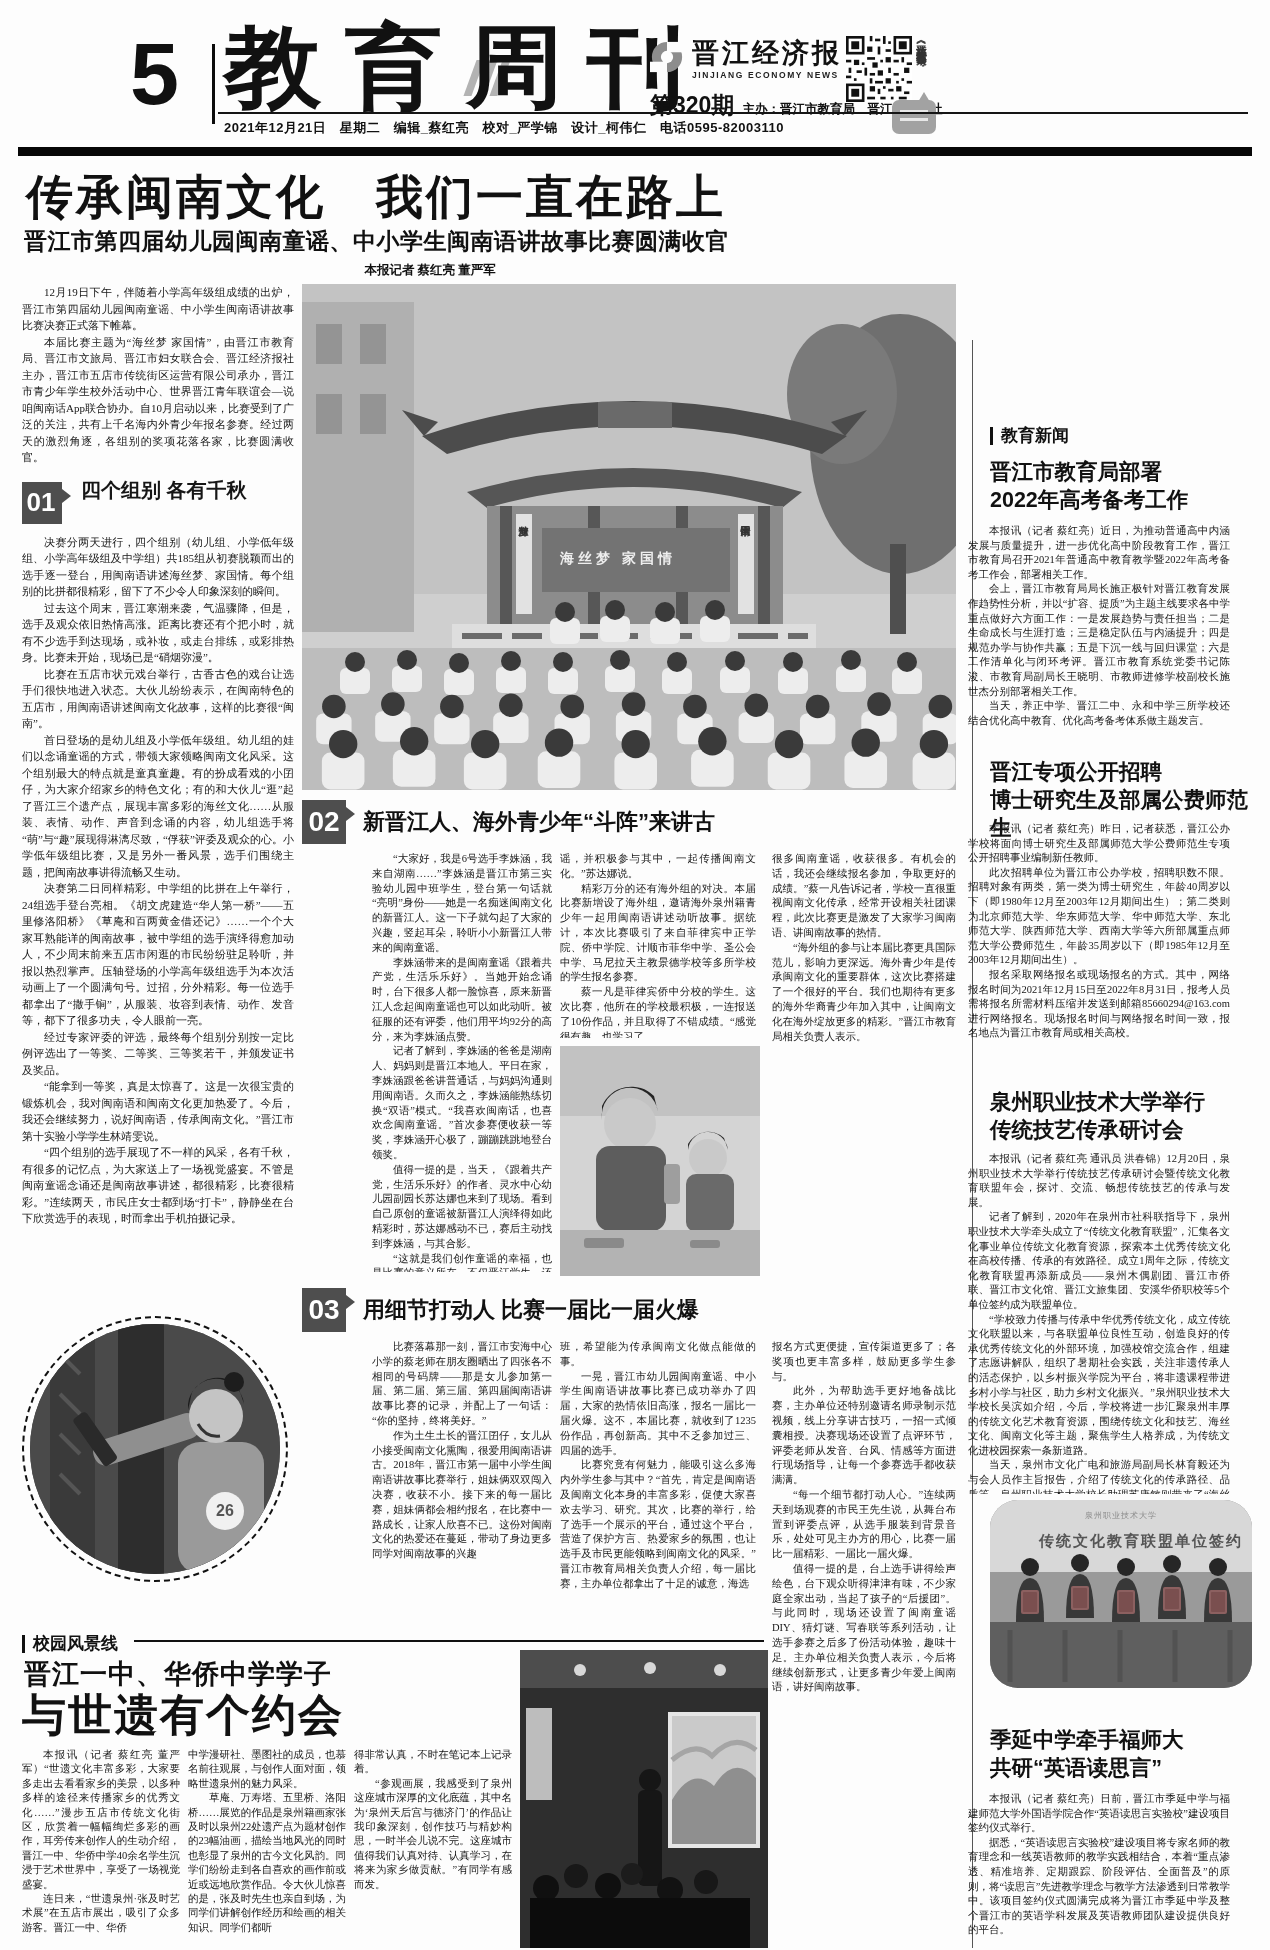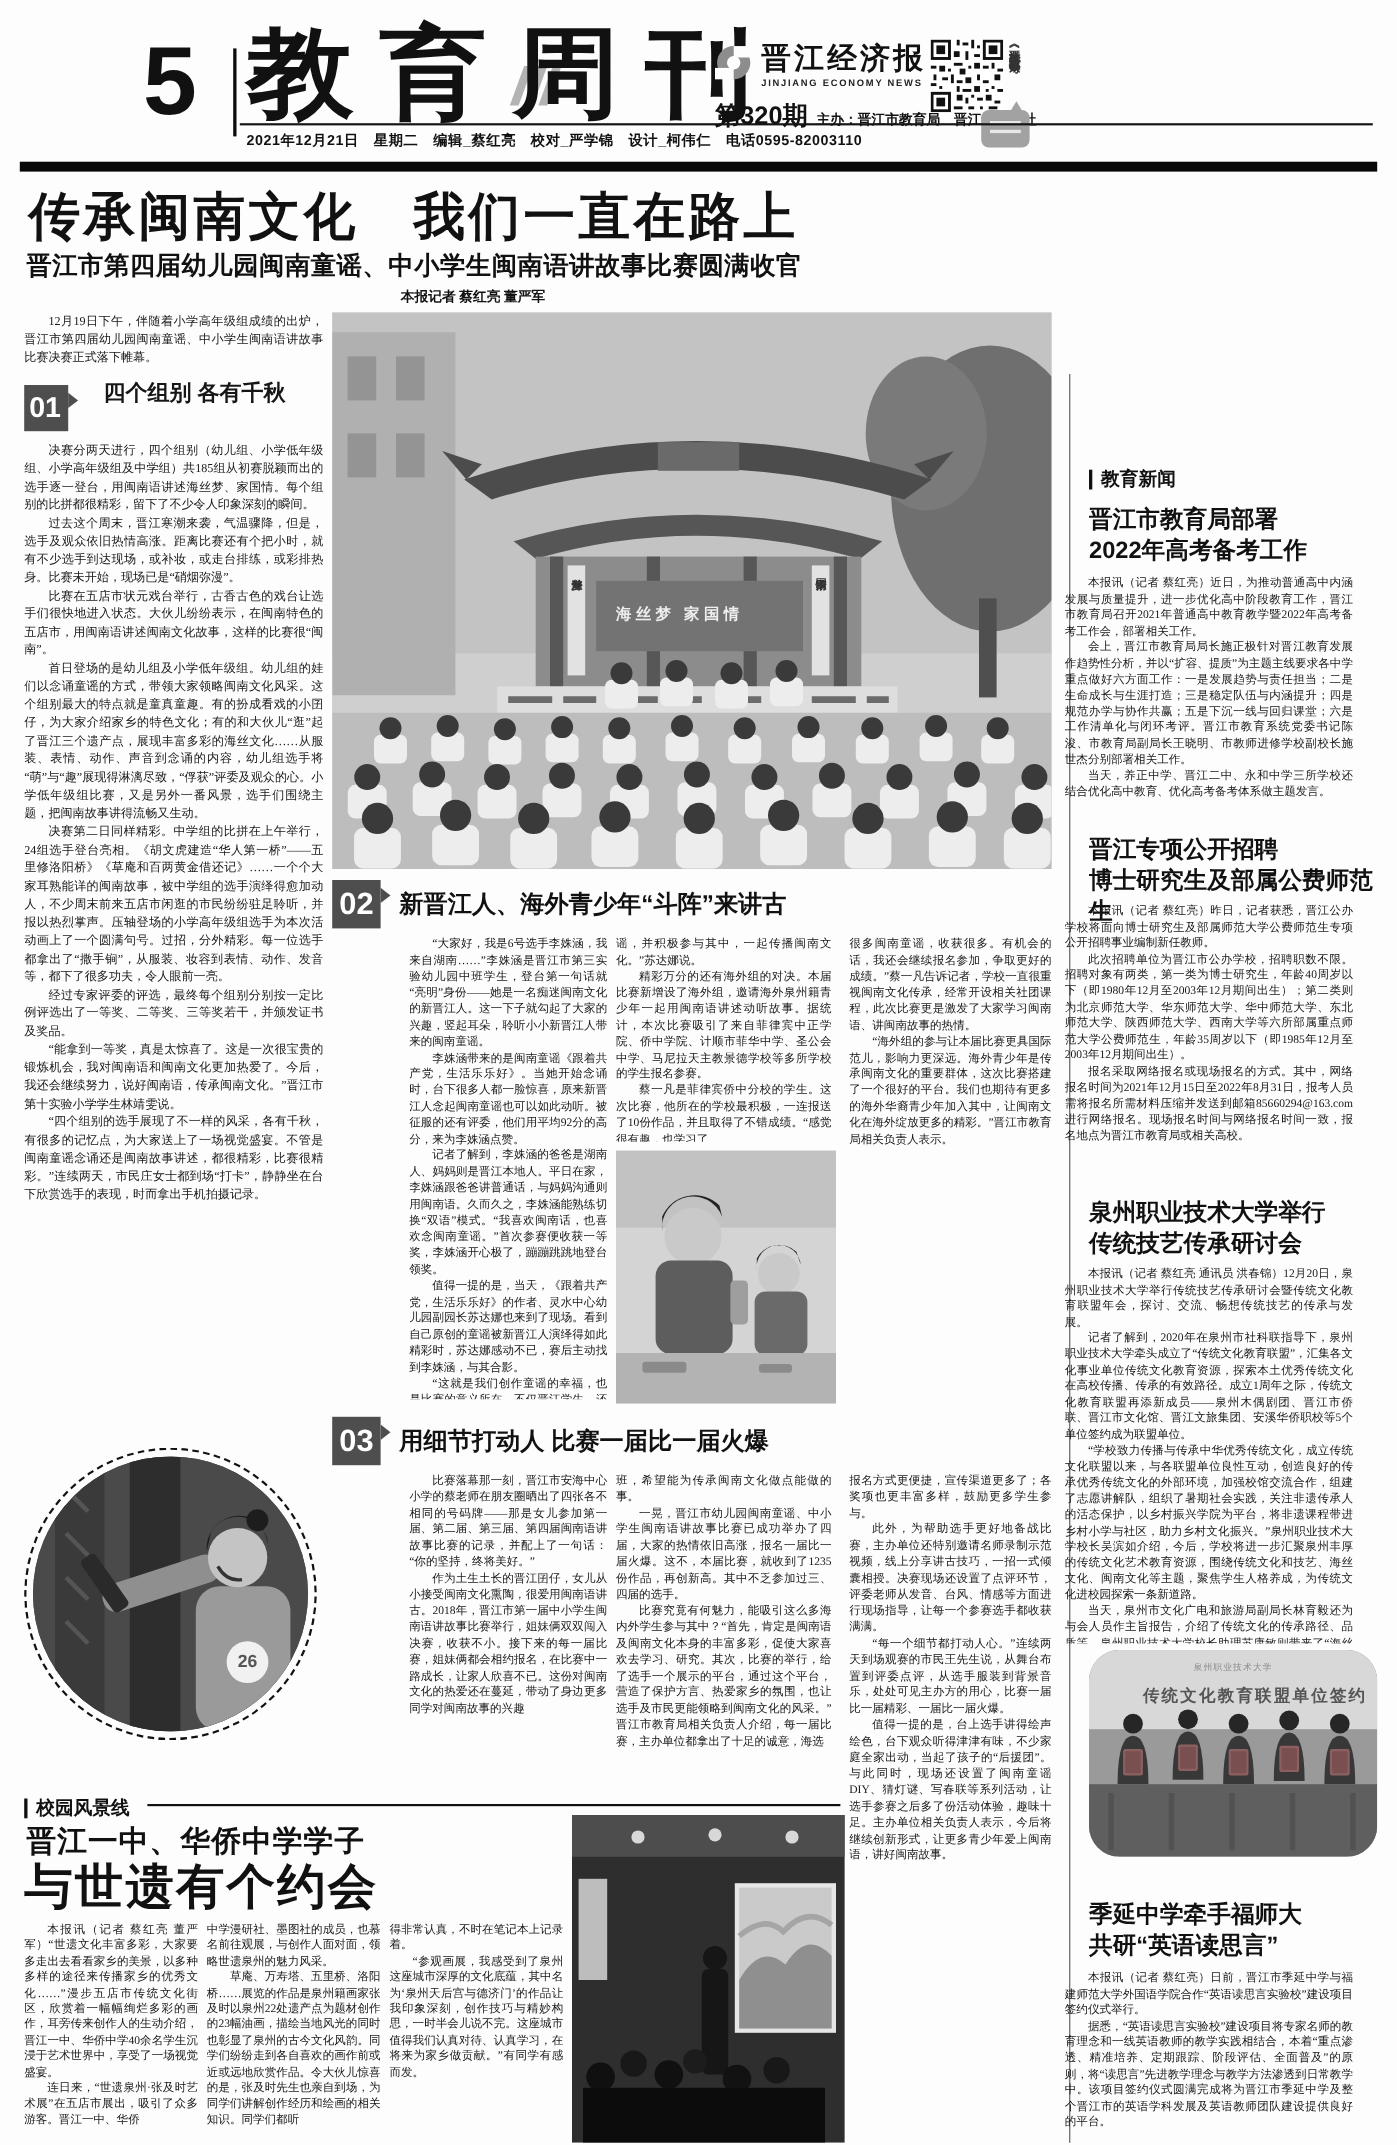--- a/index.html
+++ b/index.html
@@ -42,21 +42,21 @@
   .leftcol{left:22px;top:284px;width:272px;height:1026px;font-size:11px;line-height:16.5px;}
   .sec-head{position:absolute;display:flex;align-items:center;}
   .sec-badge{position:relative;width:44px;height:44px;background:#4e4e4e;color:#fff;display:flex;
              align-items:center;justify-content:center;font-size:28px;font-weight:800;flex:0 0 auto;
              font-family:"Liberation Sans",sans-serif;}
   .sec-badge:after{content:"";position:absolute;right:-9px;top:7px;border-top:7px solid transparent;
                    border-bottom:7px solid transparent;border-left:9px solid #4e4e4e;}
   .sec-title{margin-left:17px;font-size:22px;font-weight:800;white-space:nowrap;font-family:"Liberation Sans",sans-serif;}
   .inflow-sechead{display:flex;align-items:flex-start;margin:16px 0 10px -2px;}
   .inflow-sechead .sec-badge{width:42px;height:42px;font-size:26px;}
-  .inflow-sechead .sec-title{font-size:20px;margin-left:32px;}
+  .inflow-sechead .sec-title{font-size:20px;margin-left:19px;}
   
   .photo{position:absolute;overflow:hidden;background:#c9c9c9;}
   .photo svg{display:block;}
   .overlay{position:absolute;font-family:"Liberation Sans",sans-serif;}
   .circle-photo{left:22px;top:1316px;width:262px;height:262px;border:2px dashed #111;border-radius:50%;
                 display:flex;align-items:center;justify-content:center;}
   .circle-inner{width:250px;height:250px;border-radius:50%;overflow:hidden;position:relative;background:#454545;}
   .badge-26{position:absolute;left:176px;top:168px;width:38px;height:38px;border-radius:50%;background:#f1f1f1;
             display:flex;align-items:center;justify-content:center;font-size:16px;font-weight:700;color:#555;
             font-family:"Liberation Sans",sans-serif;}
@@ -181,20 +181,21 @@
   <div class="abs dateline sans">2021年12月21日　星期二　编辑_蔡红亮　校对_严学锦　设计_柯伟仁　电话0595-82003110</div>
   <div class="abs black-band"></div>
 
   <div class="abs h1 sans">传承闽南文化　我们一直在路上</div>
   <div class="abs h2 sans">晋江市第四届幼儿园闽南童谣、中小学生闽南语讲故事比赛圆满收官</div>
   <div class="abs byline">本报记者 蔡红亮 董严军</div>
 
   <div class="coltext leftcol">
     <div>
         <p>12月19日下午，伴随着小学高年级组成绩的出炉，晋江市第四届幼儿园闽南童谣、中小学生闽南语讲故事比赛决赛正式落下帷幕。</p>
+        <p>本届比赛主题为“海丝梦 家国情”，由晋江市教育局、晋江市文旅局、晋江市妇女联合会、晋江经济报社主办，晋江市五店市传统街区运营有限公司承办，晋江市青少年学生校外活动中心、世界晋江青年联谊会—说咱闽南话App联合协办。自10月启动以来，比赛受到了广泛的关注，共有上千名海内外青少年报名参赛。经过两天的激烈角逐，各组别的奖项花落各家，比赛圆满收官。</p>
       </div>
     <div class="inflow-sechead">
       <span class="sec-badge">01</span>
       <span class="sec-title">四个组别 各有千秋</span>
     </div>
     <div>
         <p>决赛分两天进行，四个组别（幼儿组、小学低年级组、小学高年级组及中学组）共185组从初赛脱颖而出的选手逐一登台，用闽南语讲述海丝梦、家国情。每个组别的比拼都很精彩，留下了不少令人印象深刻的瞬间。</p>
         <p>过去这个周末，晋江寒潮来袭，气温骤降，但是，选手及观众依旧热情高涨。距离比赛还有个把小时，就有不少选手到达现场，或补妆，或走台排练，或彩排热身。比赛未开始，现场已是“硝烟弥漫”。</p>
         <p>比赛在五店市状元戏台举行，古香古色的戏台让选手们很快地进入状态。大伙儿纷纷表示，在闽南特色的五店市，用闽南语讲述闽南文化故事，这样的比赛很“闽南”。</p>
         <p>首日登场的是幼儿组及小学低年级组。幼儿组的娃们以念诵童谣的方式，带领大家领略闽南文化风采。这个组别最大的特点就是童真童趣。有的扮成看戏的小囝仔，为大家介绍家乡的特色文化；有的和大伙儿“逛”起了晋江三个遗产点，展现丰富多彩的海丝文化……从服装、表情、动作、声音到念诵的内容，幼儿组选手将“萌”与“趣”展现得淋漓尽致，“俘获”评委及观众的心。小学低年级组比赛，又是另外一番风景，选手们围绕主题，把闽南故事讲得流畅又生动。</p>

